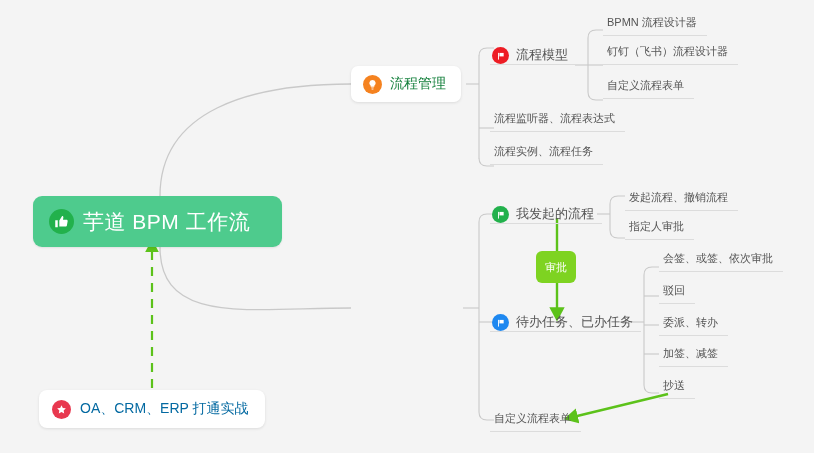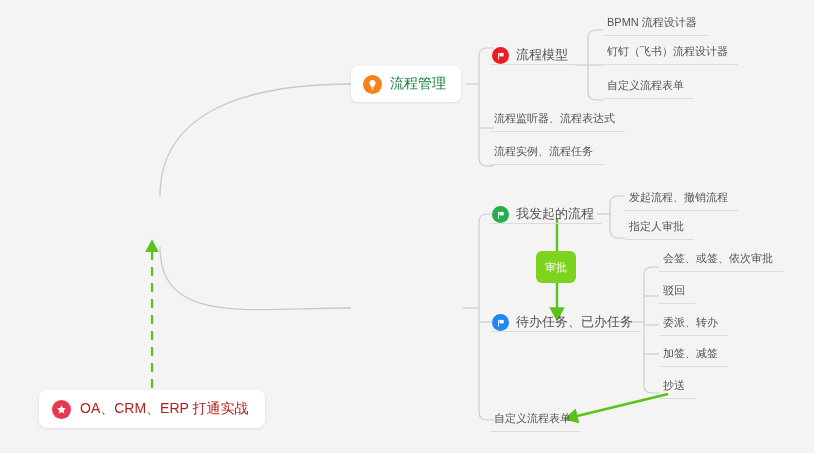--- a/index.html
+++ b/index.html
@@ -132,21 +132,21 @@
     background: #ffffff;
     display: flex;
     align-items: center;
     box-sizing: border-box;
     padding: 0 16px 0 13px;
     box-shadow: 0 1px 3px rgba(0,0,0,0.10);
     z-index: 6;
   }
   .callout-label {
     font-size: 14px;
-    color: #b91c1c;
+    color: #0369a1;
     margin-left: 9px;
     white-space: nowrap;
   }
 
   
   .badge {
     width: 17px;
     height: 17px;
     border-radius: 50%;
     display: inline-flex;
@@ -211,20 +211,28 @@
         <path d="M0,0 L6,3.2 L0,6.4 z" fill="#5cc21a"></path>
       </marker>
     </defs>
     <path d="M 557 218 L 557 312" fill="none" stroke="#5cc21a" stroke-width="2.4" marker-end="url(#arrowhead-green)"></path>
 
     <path d="M 668 394 L 573 417" fill="none" stroke="#5cc21a" stroke-width="2.4" marker-end="url(#arrowhead-green)"></path>
 
     <path d="M 152 388 L 152 248" fill="none" stroke="#5cc21a" stroke-width="2.2" stroke-dasharray="9 7" marker-end="url(#arrowhead-green)"></path>
   </svg>
 
+  <div class="root-node">
+    <span class="badge badge-lg" style="background:#22b14c;">
+      <svg width="15" height="15" viewBox="0 0 24 24" fill="#ffffff">
+        <path d="M2 10h4v11H2zM8.5 10.2 13 3c1.3 0 2.2 1 2 2.3L14.4 9H20c1.2 0 2.1 1.1 1.9 2.3l-1.3 7c-.2 1-1 1.7-2 1.7H8.5z"></path>
+      </svg>
+    </span>
+    <span class="root-label">芋道 BPM 工作流</span>
+  </div>
 
   <div class="branch-node" id="branch-liucheng">
     <span class="badge badge-md" style="background:#f5821f;">
       <svg width="11" height="11" viewBox="0 0 24 24" fill="#ffffff">
         <path d="M12 2a7 7 0 0 0-4 12.7V17h8v-2.3A7 7 0 0 0 12 2z"></path>
         <rect x="9" y="18.4" width="6" height="1.9" rx="0.9"></rect>
         <rect x="9.8" y="21.2" width="4.4" height="1.8" rx="0.9"></rect>
       </svg>
     </span>
     <span class="branch-label">流程管理</span>

